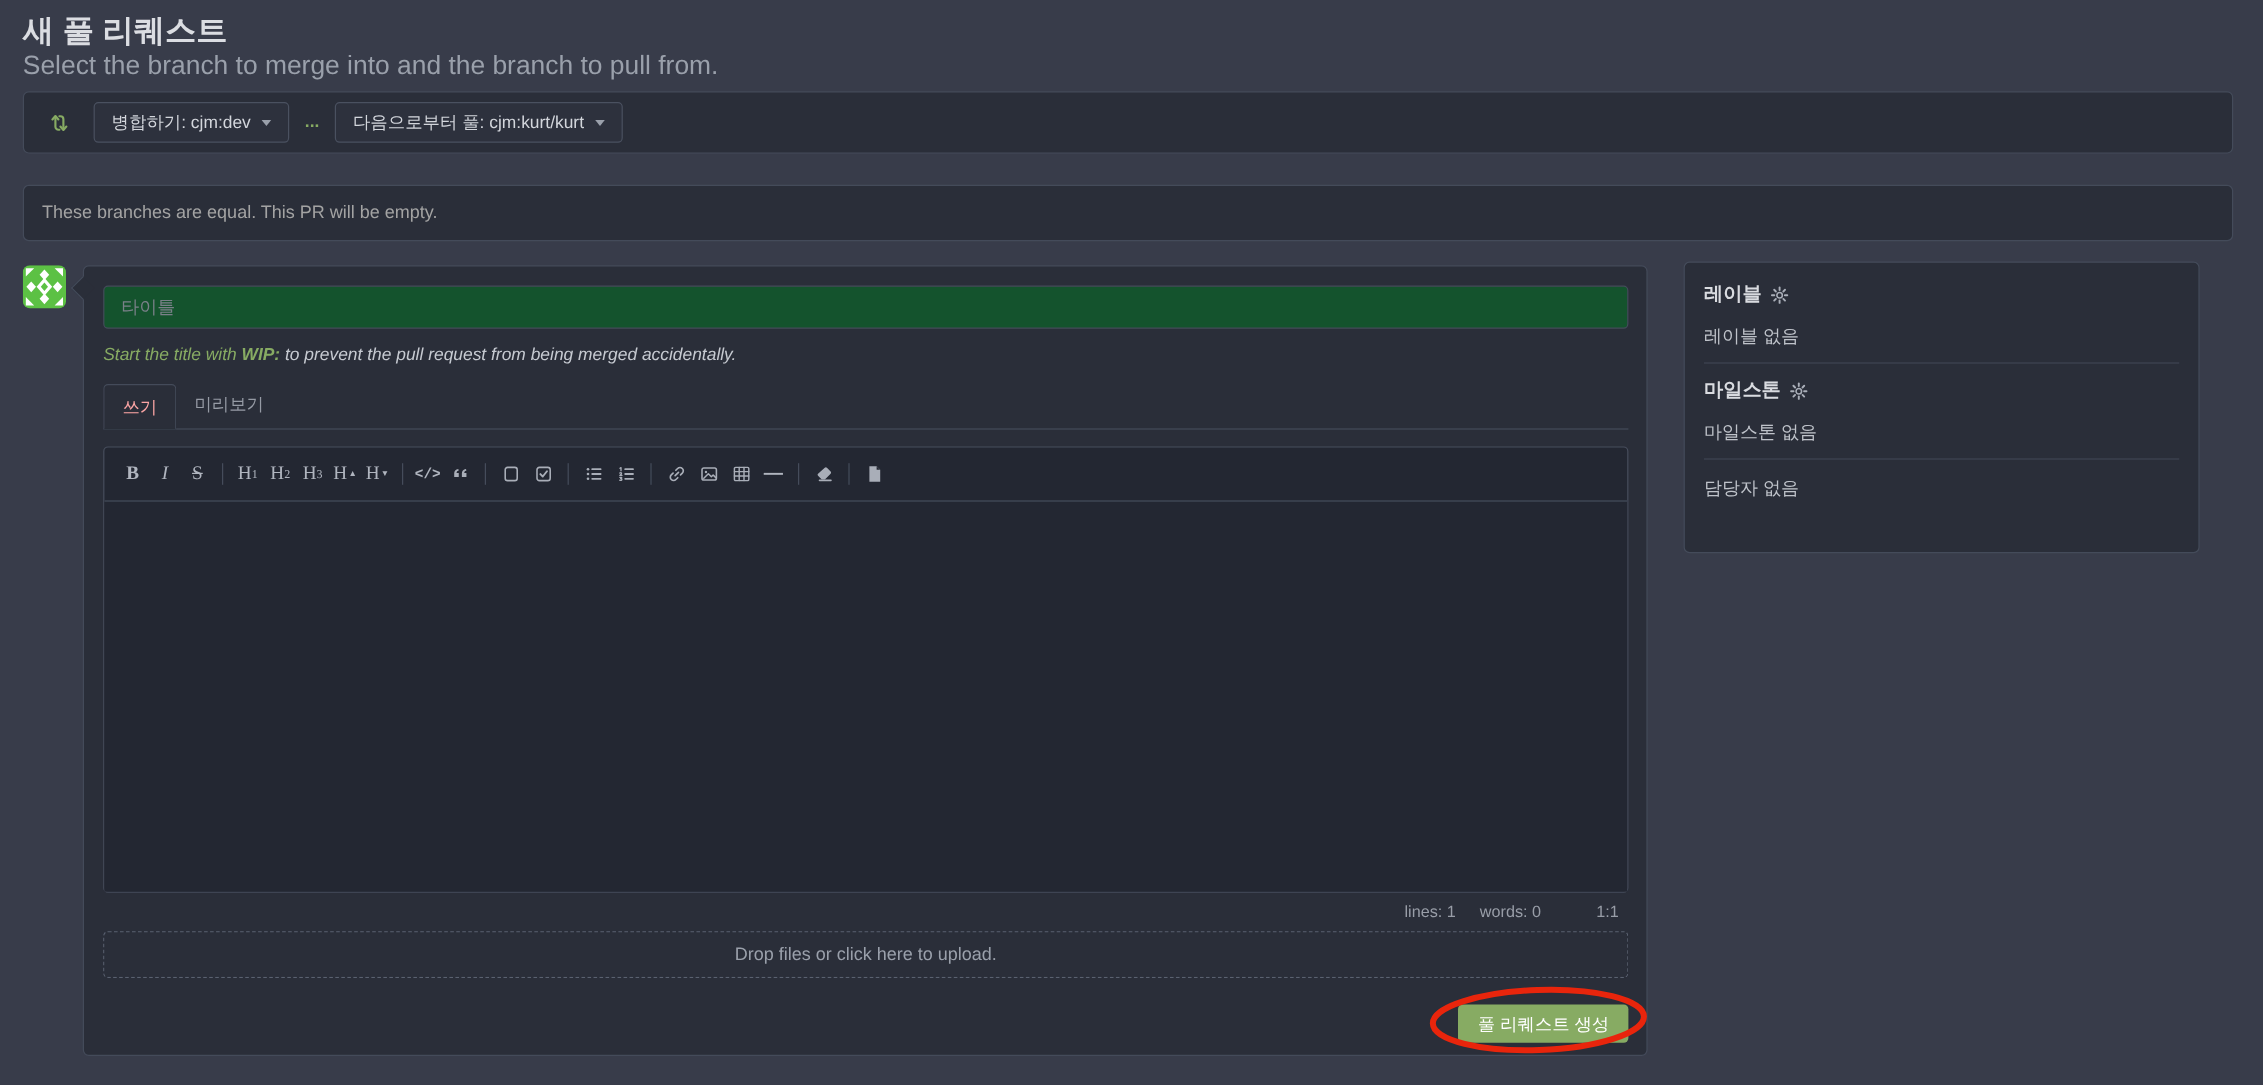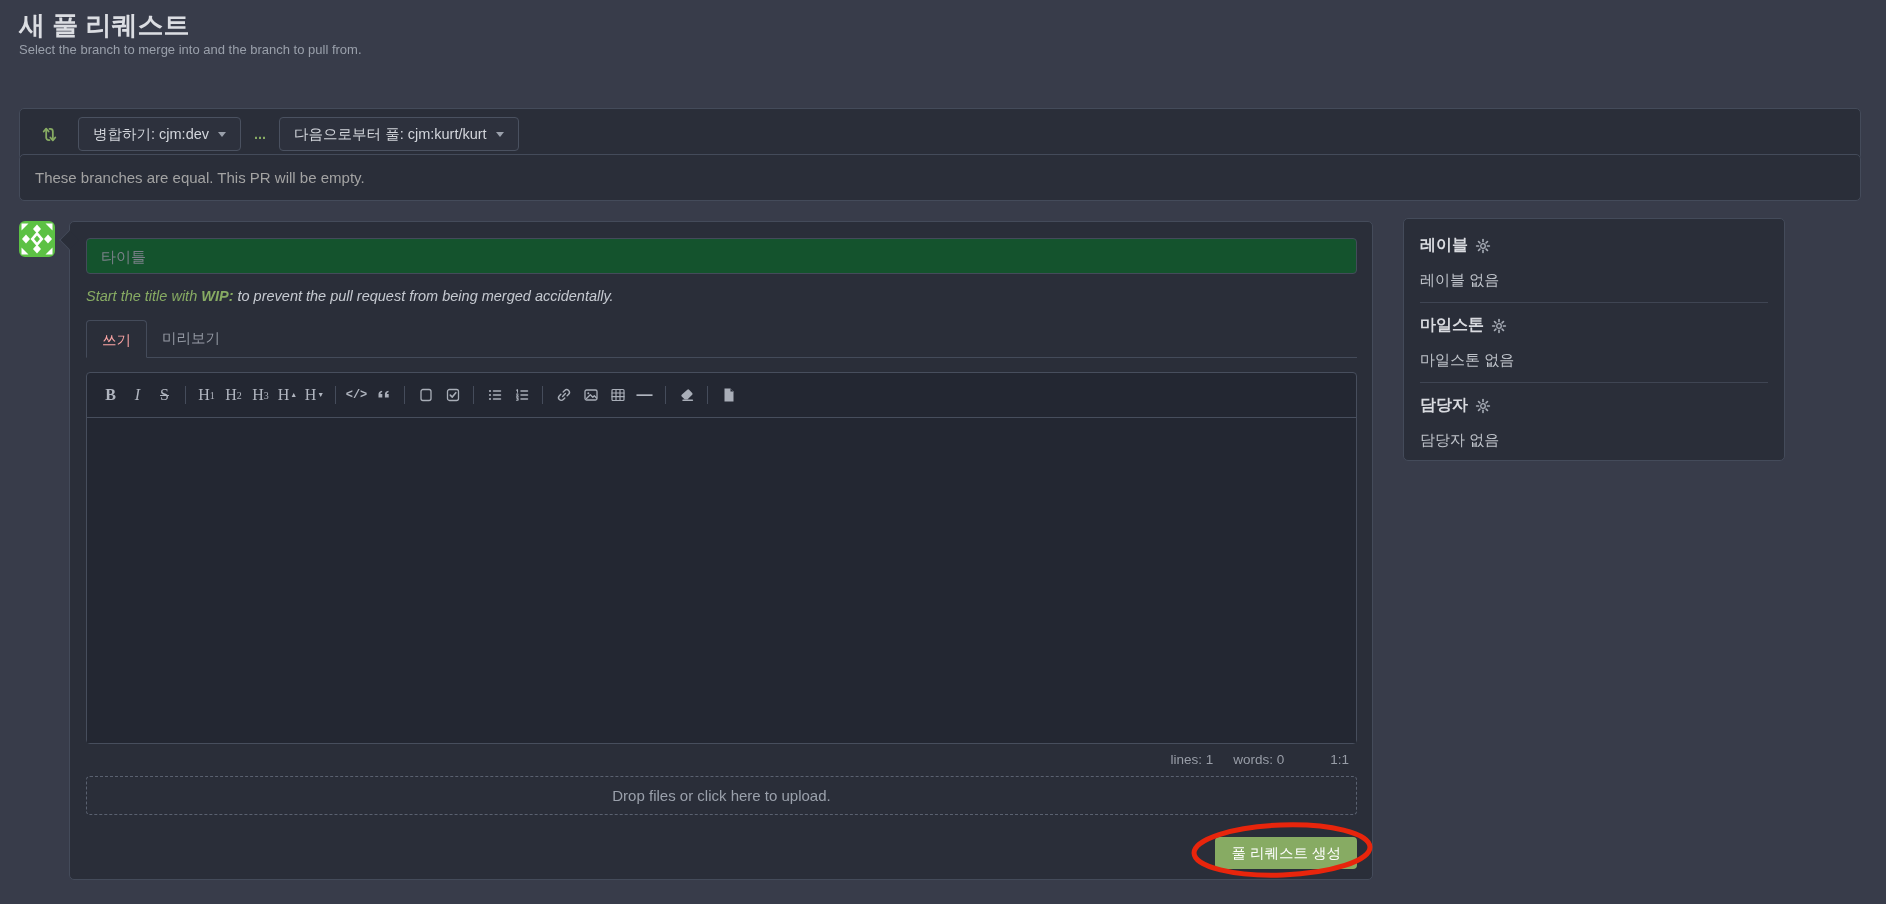--- a/index.html
+++ b/index.html
@@ -7,28 +7,28 @@
   body {
     background:#383c4a;
     font-family:"Liberation Sans","DejaVu Sans",sans-serif;
     color:#d5d8de;
     overflow:hidden;
   }
   #screen { position:relative; width:1886px; height:904px; }
 
   
   .page-title { position:absolute; left:19px; top:8px; font-size:26px; font-weight:bold; color:#dbdde2; }
-  .page-subtitle { position:absolute; left:19px; top:42px; font-size:13px; color:#9aa0ab; }
+  .page-subtitle { position:absolute; left:19px; top:42px; font-size:22px; color:#9aa0ab; }
 
   
   .panel { background:#2a2e39; border:1px solid #444b5a; border-radius:5px; }
 
   
   .branch-bar { position:absolute; left:19px; top:76px; width:1842px; height:52px;
-    display:flex; align-items:center; padding:0 14px; gap:13px;margin-top:32px; }
+    display:flex; align-items:center; padding:0 14px; gap:13px; }
   .compare-icon { width:19px; height:19px; margin:0 6px; }
   .branch-btn { display:flex; align-items:center; gap:9px; height:34px; padding:0 14px;
     background:#2d313d; border:1px solid #4a5160; border-radius:4px;
     color:#d3d6dc; font-size:14.5px; cursor:pointer; font-family:inherit; }
   .caret { width:0; height:0; border-left:4.5px solid transparent; border-right:4.5px solid transparent;
     border-top:5px solid #9aa0ab; }
   .branch-ellipsis { color:#87ab63; font-size:14.5px; font-weight:bold; }
 
   
   .notice-box { position:absolute; left:19px; top:154px; width:1842px; height:47px;
@@ -87,21 +87,21 @@
     font-size:15px; color:#9aa0ab; cursor:pointer; }
 
   .form-footer { margin-top:22px; width:1271px; display:flex; justify-content:flex-end; }
   .submit-btn { height:32px; padding:3px 16px; background:#87ab63; border:none; border-radius:4px;
     color:#ffffff; font-size:14.5px; font-family:inherit; cursor:pointer; }
 
   .annotation { position:absolute; left:1190px; top:820px; width:184px; height:60px;
     pointer-events:none; z-index:5; }
 
   
-  .sidebar { position:absolute; left:1403px; top:218px; width:382px; height:243px; padding:16px 16px; }
+  .sidebar { position:absolute; left:1403px; top:218px; width:430px; height:243px; padding:16px 16px; }
   .sb-title { display:flex; align-items:center; gap:7px; font-size:16px; font-weight:bold; color:#d9dbe0; }
   .gear { width:16px; height:16px; cursor:pointer; }
   .sb-empty { margin-top:15px; font-size:15px; color:#bfc3ca; }
   .sb-divider { border:none; border-top:1px solid #3f4553; margin:12px 0; }
 
   .icon-stroke { stroke:#a9aeb8; fill:none; stroke-width:1.3; stroke-linecap:round; stroke-linejoin:round; }
   .icon-fill { fill:#a9aeb8; stroke:none; }
 </style>
 </head>
 <body>
@@ -341,32 +341,16 @@
           <path d="M3.5 3.5 L4.9 4.9"></path>
             <path d="M11.1 11.1 L12.5 12.5"></path>
           <path d="M12.5 3.5 L11.1 4.9"></path>
             <path d="M4.9 11.1 L3.5 12.5"></path>
         </g>
       </svg>
     </div>
     <div class="sb-empty">마일스톤 없음</div>
     <hr class="sb-divider">
 
-    <div class="sb-title">
-      <span>담당자</span>
-      <svg class="gear" viewBox="0 0 16 16">
-        <circle class="icon-stroke" cx="8" cy="8" r="2.3"></circle>
-        <g class="icon-stroke" style="stroke-width:1.6">
-          <path d="M8 1.6 V3.6"></path>
-            <path d="M8 12.4 V14.4"></path>
-            <path d="M1.6 8 H3.6"></path>
-            <path d="M12.4 8 H14.4"></path>
-          <path d="M3.5 3.5 L4.9 4.9"></path>
-            <path d="M11.1 11.1 L12.5 12.5"></path>
-          <path d="M12.5 3.5 L11.1 4.9"></path>
-            <path d="M4.9 11.1 L3.5 12.5"></path>
-        </g>
-      </svg>
-    </div>
     <div class="sb-empty">담당자 없음</div>
 
   </div>
 </div>
 
 </body></html>

